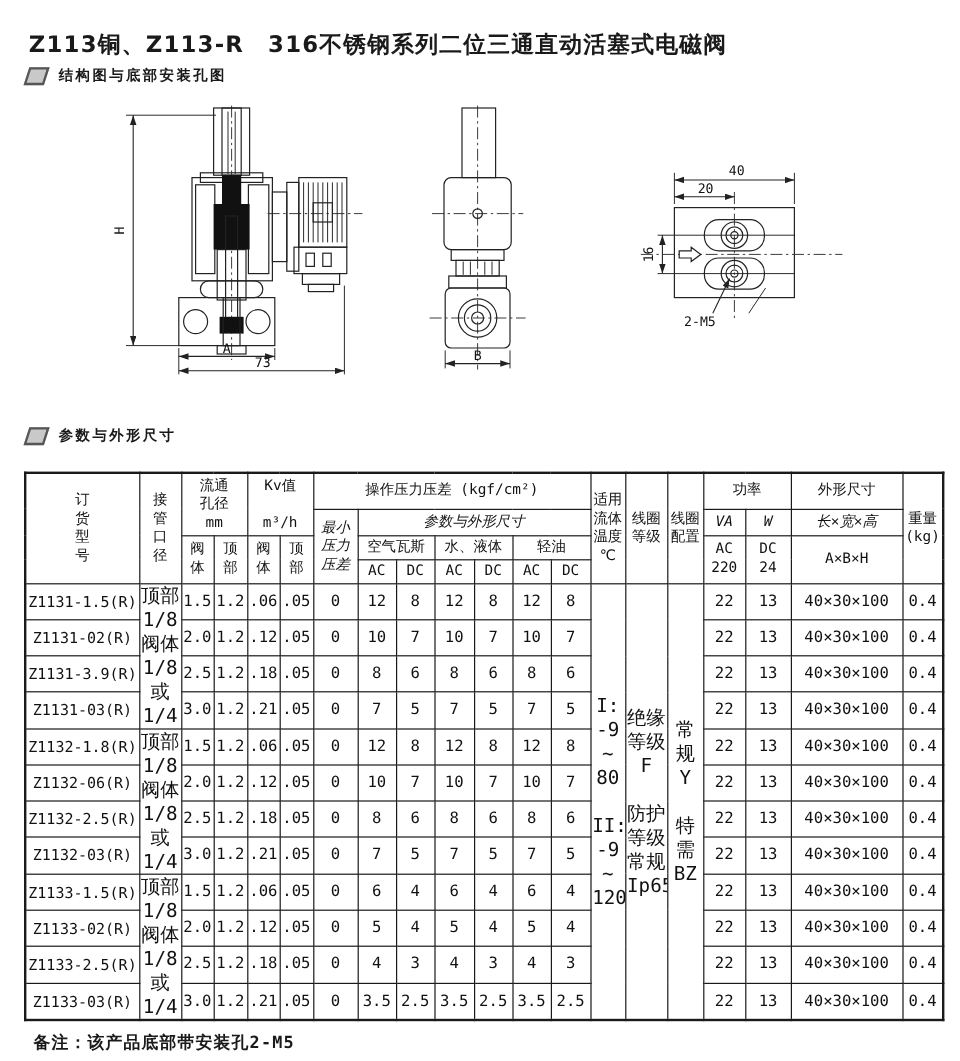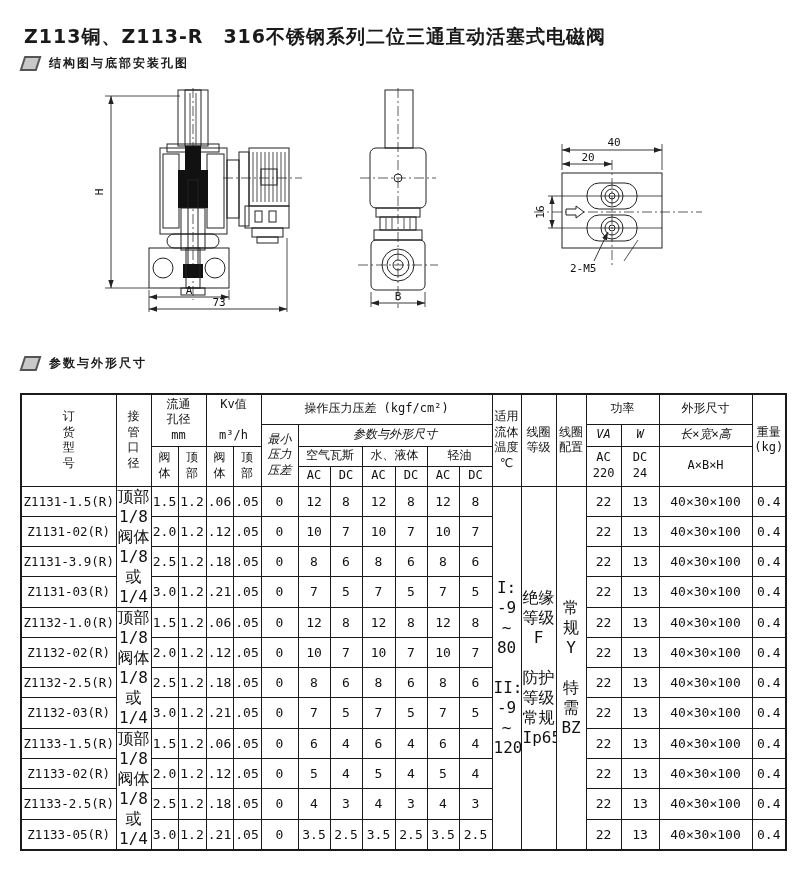--- a/index.html
+++ b/index.html
@@ -394,21 +394,21 @@
             <td class="c">7</td>
             <td class="c">5</td>
             <td class="c">7</td>
             <td class="c">5</td>
             <td class="c">22</td>
             <td class="c">13</td>
             <td class="c">40×30×100</td>
             <td class="c">0.4</td>
           </tr>
           <tr>
-            <td class="model">Z1132-1.0(R)</td>
+            <td class="model">Z1132-1.8(R)</td>
             <td class="pre" rowspan="4">顶部
 1/8
 阀体
 1/8
 或
 1/4</td>
             <td class="c">1.5</td>
             <td class="c">1.2</td>
             <td class="c">.06</td>
             <td class="c">.05</td>
@@ -418,21 +418,21 @@
             <td class="c">12</td>
             <td class="c">8</td>
             <td class="c">12</td>
             <td class="c">8</td>
             <td class="c">22</td>
             <td class="c">13</td>
             <td class="c">40×30×100</td>
             <td class="c">0.4</td>
           </tr>
           <tr>
-            <td class="model">Z1132-02(R)</td>
+            <td class="model">Z1132-06(R)</td>
             <td class="c">2.0</td>
             <td class="c">1.2</td>
             <td class="c">.12</td>
             <td class="c">.05</td>
             <td class="c">0</td>
             <td class="c">10</td>
             <td class="c">7</td>
             <td class="c">10</td>
             <td class="c">7</td>
             <td class="c">10</td>
@@ -532,35 +532,36 @@
             <td class="c">4</td>
             <td class="c">3</td>
             <td class="c">4</td>
             <td class="c">3</td>
             <td class="c">22</td>
             <td class="c">13</td>
             <td class="c">40×30×100</td>
             <td class="c">0.4</td>
           </tr>
           <tr>
-            <td class="model">Z1133-05(R)</td>
+            <td class="model">Z1133-03(R)</td>
             <td class="c">3.0</td>
             <td class="c">1.2</td>
             <td class="c">.21</td>
             <td class="c">.05</td>
             <td class="c">0</td>
             <td class="c">3.5</td>
             <td class="c">2.5</td>
             <td class="c">3.5</td>
             <td class="c">2.5</td>
             <td class="c">3.5</td>
             <td class="c">2.5</td>
             <td class="c">22</td>
             <td class="c">13</td>
             <td class="c">40×30×100</td>
             <td class="c">0.4</td>
           </tr>
         </tbody>
     </table>
   </div>
 
+  <div class="note">备注：该产品底部带安装孔2-M5</div>
 
 </div>
 
 </body></html>

